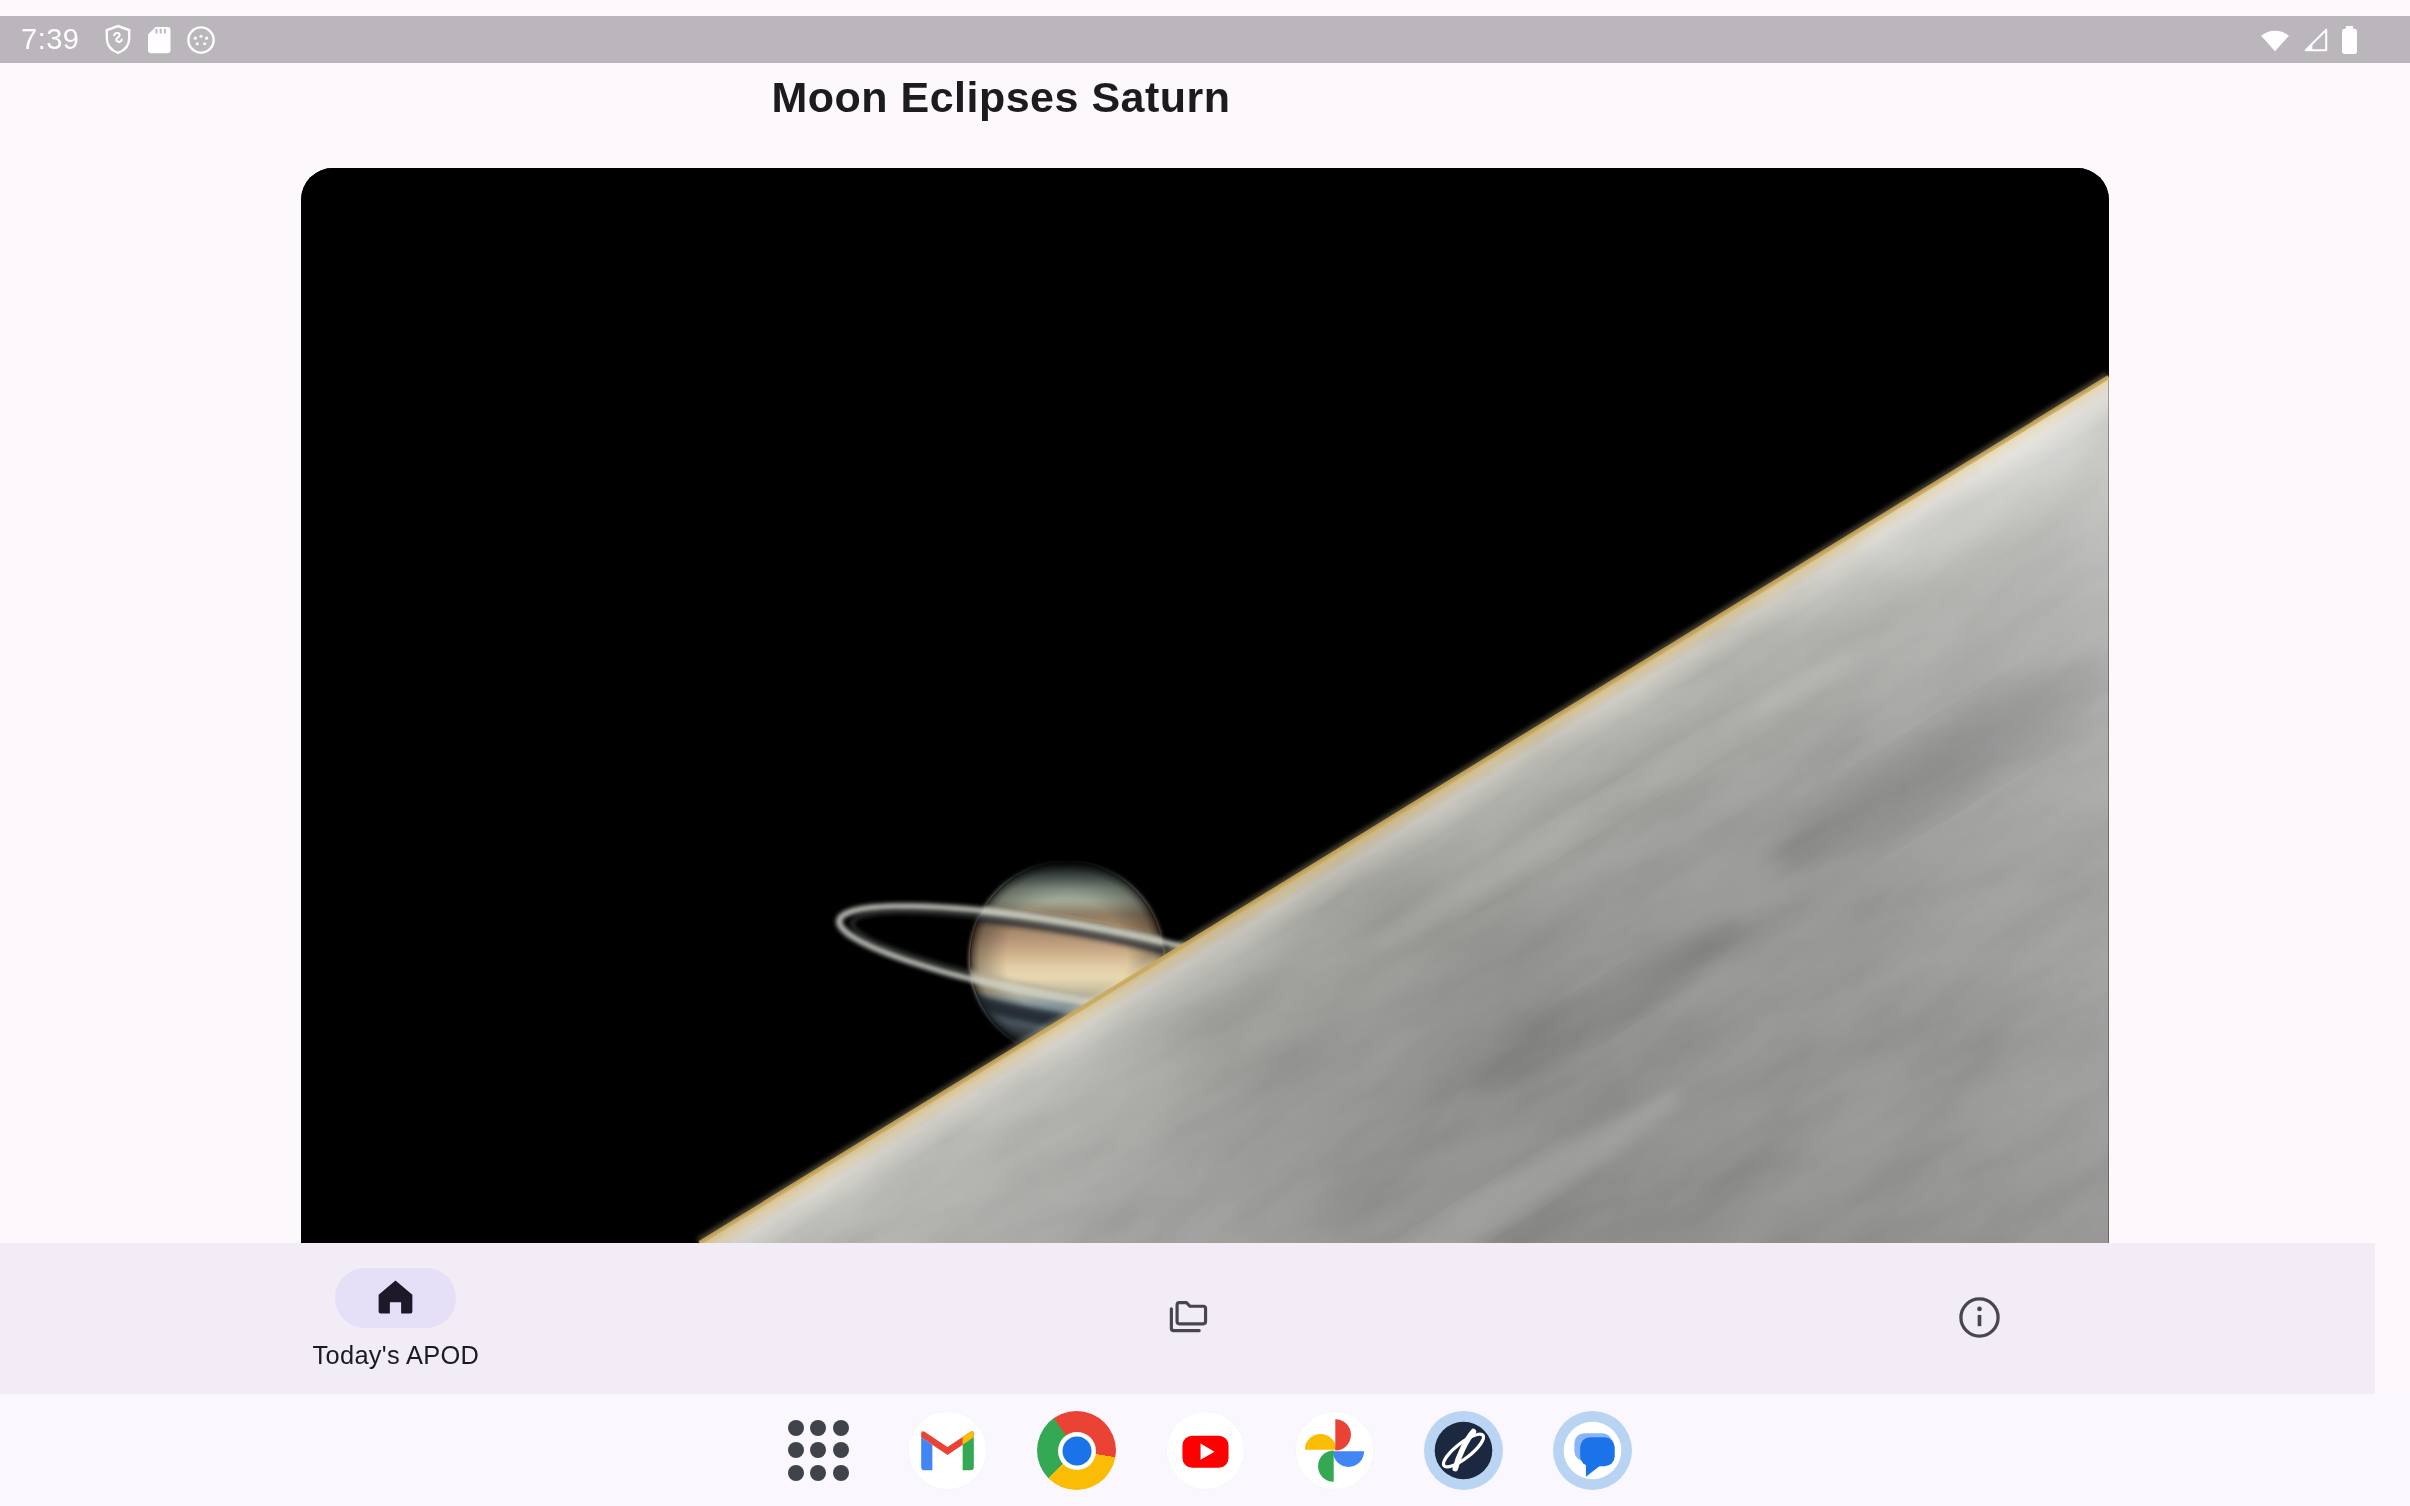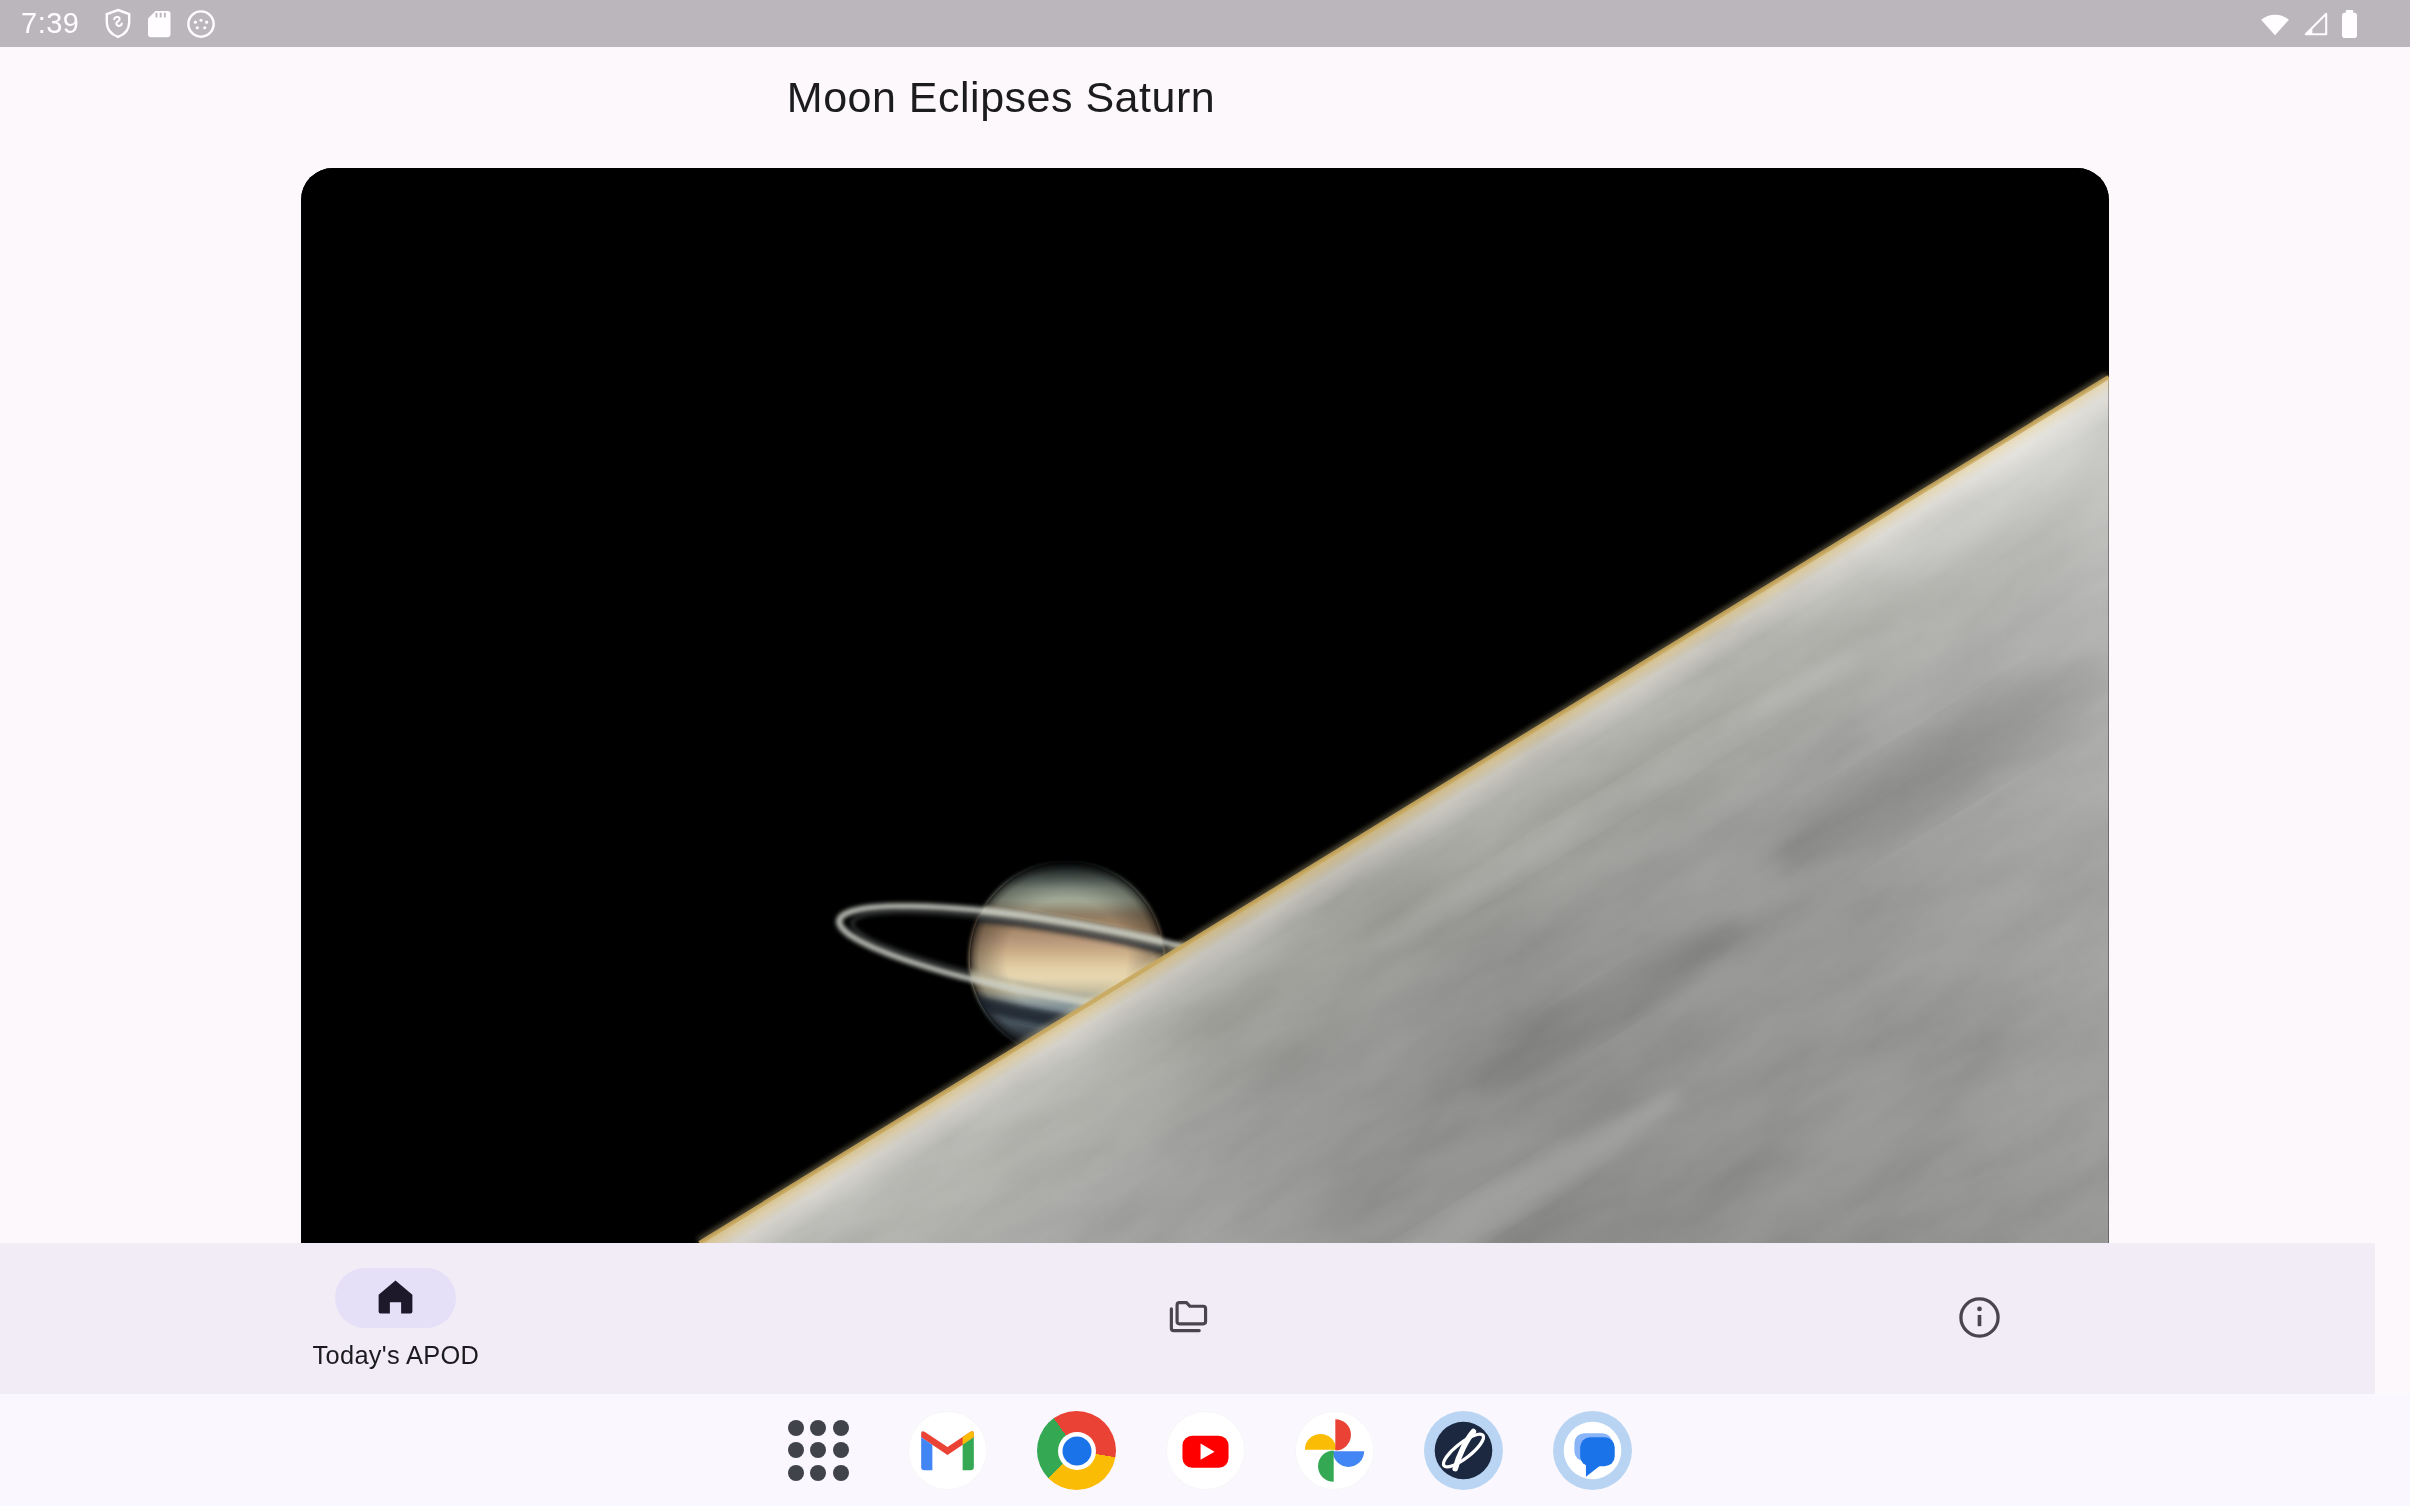--- a/index.html
+++ b/index.html
@@ -1,28 +1,28 @@
 <!DOCTYPE html>
 <html style="font-size:15px"><head>
 <meta charset="utf-8">
 <style>
   html,body{margin:0;padding:0;width:2411px;height:1507px;background:#fdf8fc;overflow:hidden;
             font-family:"Liberation Sans", sans-serif;}
   .abs{position:absolute;}
 
   
-  #status-bar{left:0;top:0;width:2411px;height:47px;background:#bab6bc;display:flex;
+  #status-bar{left:0;top:16px;width:2411px;height:47px;background:#bab6bc;display:flex;
               align-items:center;color:#fffdff;}
   #status-time{font-size:29px;font-weight:400;margin-left:21px;letter-spacing:0.5px;}
   .sicons{display:flex;align-items:center;gap:15px;margin-left:24.5px;}
   .sicons-r{position:absolute;right:53px;top:0;height:47px;display:flex;align-items:center;gap:12.2px;}
   .sicon{display:flex;align-items:center;justify-content:center;}
 
   
-  #page-title{left:0;top:73px;width:2002px;text-align:center;font-size:43px;font-weight:400;
+  #page-title{left:0;top:73px;width:2002px;text-align:center;font-size:43px;font-weight:700;
               color:#1c1b1e;letter-spacing:0.5px;}
 
   
   #apod-card{left:301px;top:168px;width:1808px;height:1075px;background:#000;
              border-radius:32px 32px 0 0;overflow:hidden;}
   #apod-card svg{display:block;}
 
   
   #bottom-nav{left:0;top:1243px;width:2375px;height:151px;background:#f1ecf6;display:flex;}
   .nav-item{flex:1 1 0;display:flex;flex-direction:column;align-items:center;justify-content:center;cursor:pointer;}

